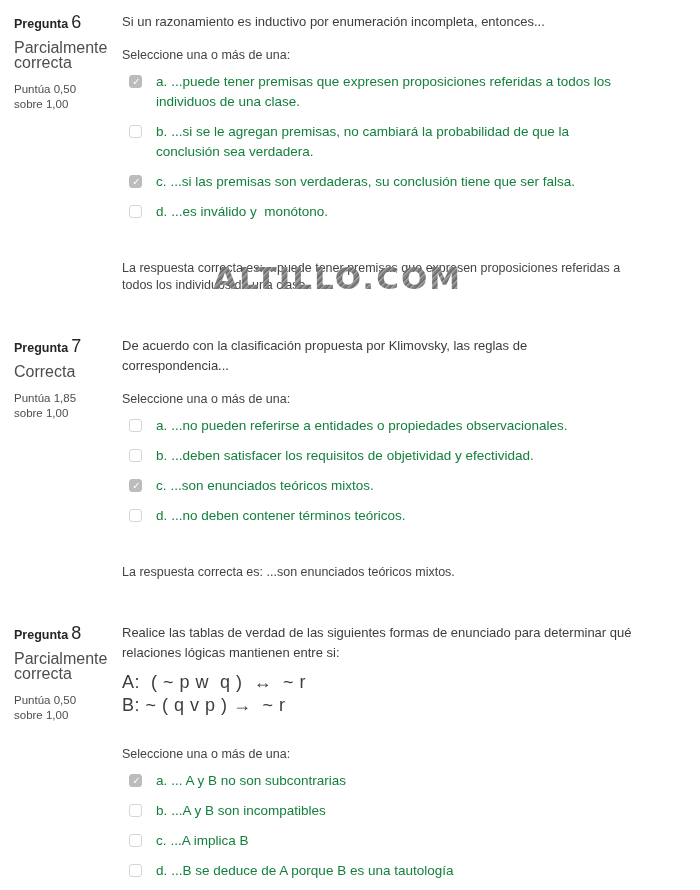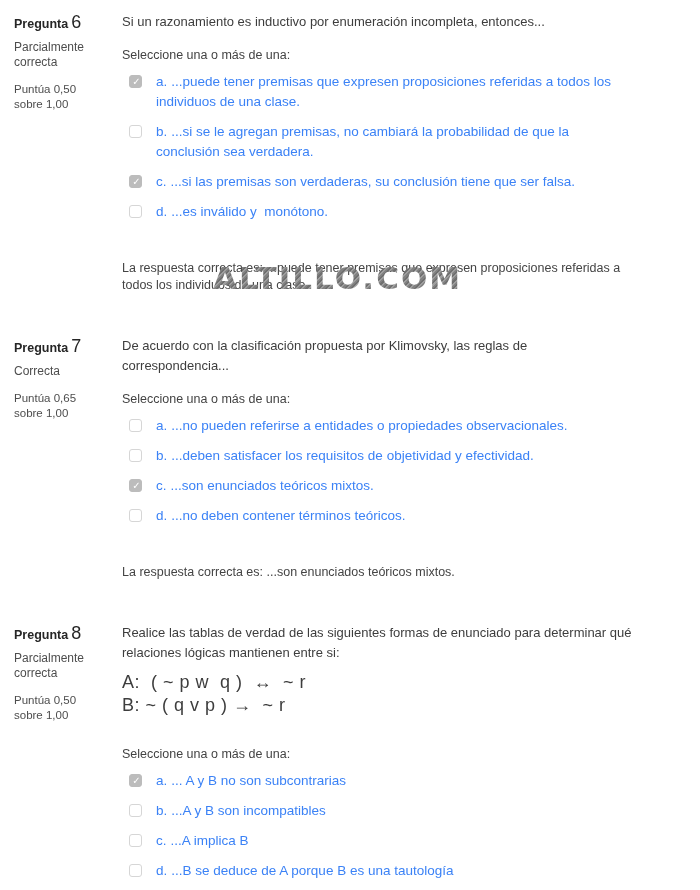--- a/index.html
+++ b/index.html
@@ -9,42 +9,42 @@
     font-family: "Liberation Sans", "DejaVu Sans", sans-serif;
     color: #3d3d3d; overflow: hidden;
   }
   .page { padding-top: 12px; position: relative; width: 661px; }
 
   .question { display: flex; margin-bottom: 42px; }
   .q-info { width: 122px; flex: 0 0 122px; padding-left: 14px; }
   .q-head { white-space: nowrap; }
   .q-label { font-size: 12.5px; font-weight: bold; color: #262626; }
   .q-number { font-size: 18px; font-weight: 400; color: #262626; margin-left: 3px; }
-  .q-status { margin-top: 7px; font-size: 12px; line-height: 15px; color: #4d4d4d; width: 88px; }
+  .q-status { margin-top: 7px; font-size: 16px; line-height: 15px; color: #4d4d4d; width: 88px; }
   .q-grade  { margin-top: 12px; font-size: 11.5px; line-height: 15px; color: #4d4d4d; width: 92px; }
 
   .q-content { flex: 1 1 auto; padding-right: 28px; }
   .q-text { font-size: 13px; line-height: 20px; color: #3d3d3d; }
   .q-formulas { margin-top: 8px; margin-bottom: 30px; }
   .q-formula { font-size: 18px; line-height: 23px; white-space: pre-wrap; letter-spacing: 0.5px; }
   .q-prompt { margin-top: 16px; margin-bottom: 10px; font-size: 12.5px; color: #434343; }
 
   .option { display: flex; align-items: flex-start; margin-bottom: 10px; padding-left: 7px; cursor: default; }
   .checkbox {
     width: 13px; height: 13px; flex: 0 0 13px; margin-top: 3px;
     border: 1px solid #d6d6d6; border-radius: 3px; background: #ffffff;
     position: relative;
   }
   .checkbox .check-icon { display: none; }
   .checkbox.checked { background: #bcbcbc; border-color: #bcbcbc; }
   .checkbox.checked .check-icon {
     display: block; position: absolute; left: 0; top: 0; width: 13px; height: 12px;
     color: #ffffff; font-size: 10px; line-height: 12px; text-align: center; font-weight: bold;
   }
-  .opt-label { margin-left: 14px; font-size: 13.5px; line-height: 20px; color: #3b82f6; white-space: pre-wrap; }
+  .opt-label { margin-left: 14px; font-size: 13.5px; line-height: 20px; color: #15803d; white-space: pre-wrap; }
   .opt-letter { margin-right: 4px; }
 
   .feedback { margin-top: 38px; font-size: 12.5px; line-height: 17px; color: #444444; }
 
   .watermark {
     position: absolute; left: 213px; top: 260px;
     font-family: "DejaVu Sans", sans-serif;
     font-weight: bold; font-size: 31px; letter-spacing: 2px;
     color: #8a8a8a; user-select: none;
   }
@@ -94,21 +94,21 @@
       <div class="feedback">La respuesta correcta es: ...puede tener premisas que expresen proposiciones referidas a todos los individuos de una clase.</div>
     </div>
   </div>
 
   <div class="question">
     <div class="q-info">
       <div class="q-head">
         <span class="q-label">Pregunta</span><span class="q-number">7</span>
       </div>
       <div class="q-status">Correcta</div>
-      <div class="q-grade">Puntúa 0,65 sobre 1,00</div>
+      <div class="q-grade">Puntúa 1,85 sobre 1,00</div>
     </div>
     <div class="q-content">
       <div class="q-text">De acuerdo con la clasificación propuesta por Klimovsky, las reglas de correspondencia...</div>
       <div class="q-prompt">Seleccione una o más de una:</div>
       <div class="option">
         <span class="checkbox"></span>
         <span class="opt-label"><span class="opt-letter">a.</span><span>...no pueden referirse a entidades o propiedades observacionales.</span></span>
       </div>
       <div class="option">
         <span class="checkbox"></span>

